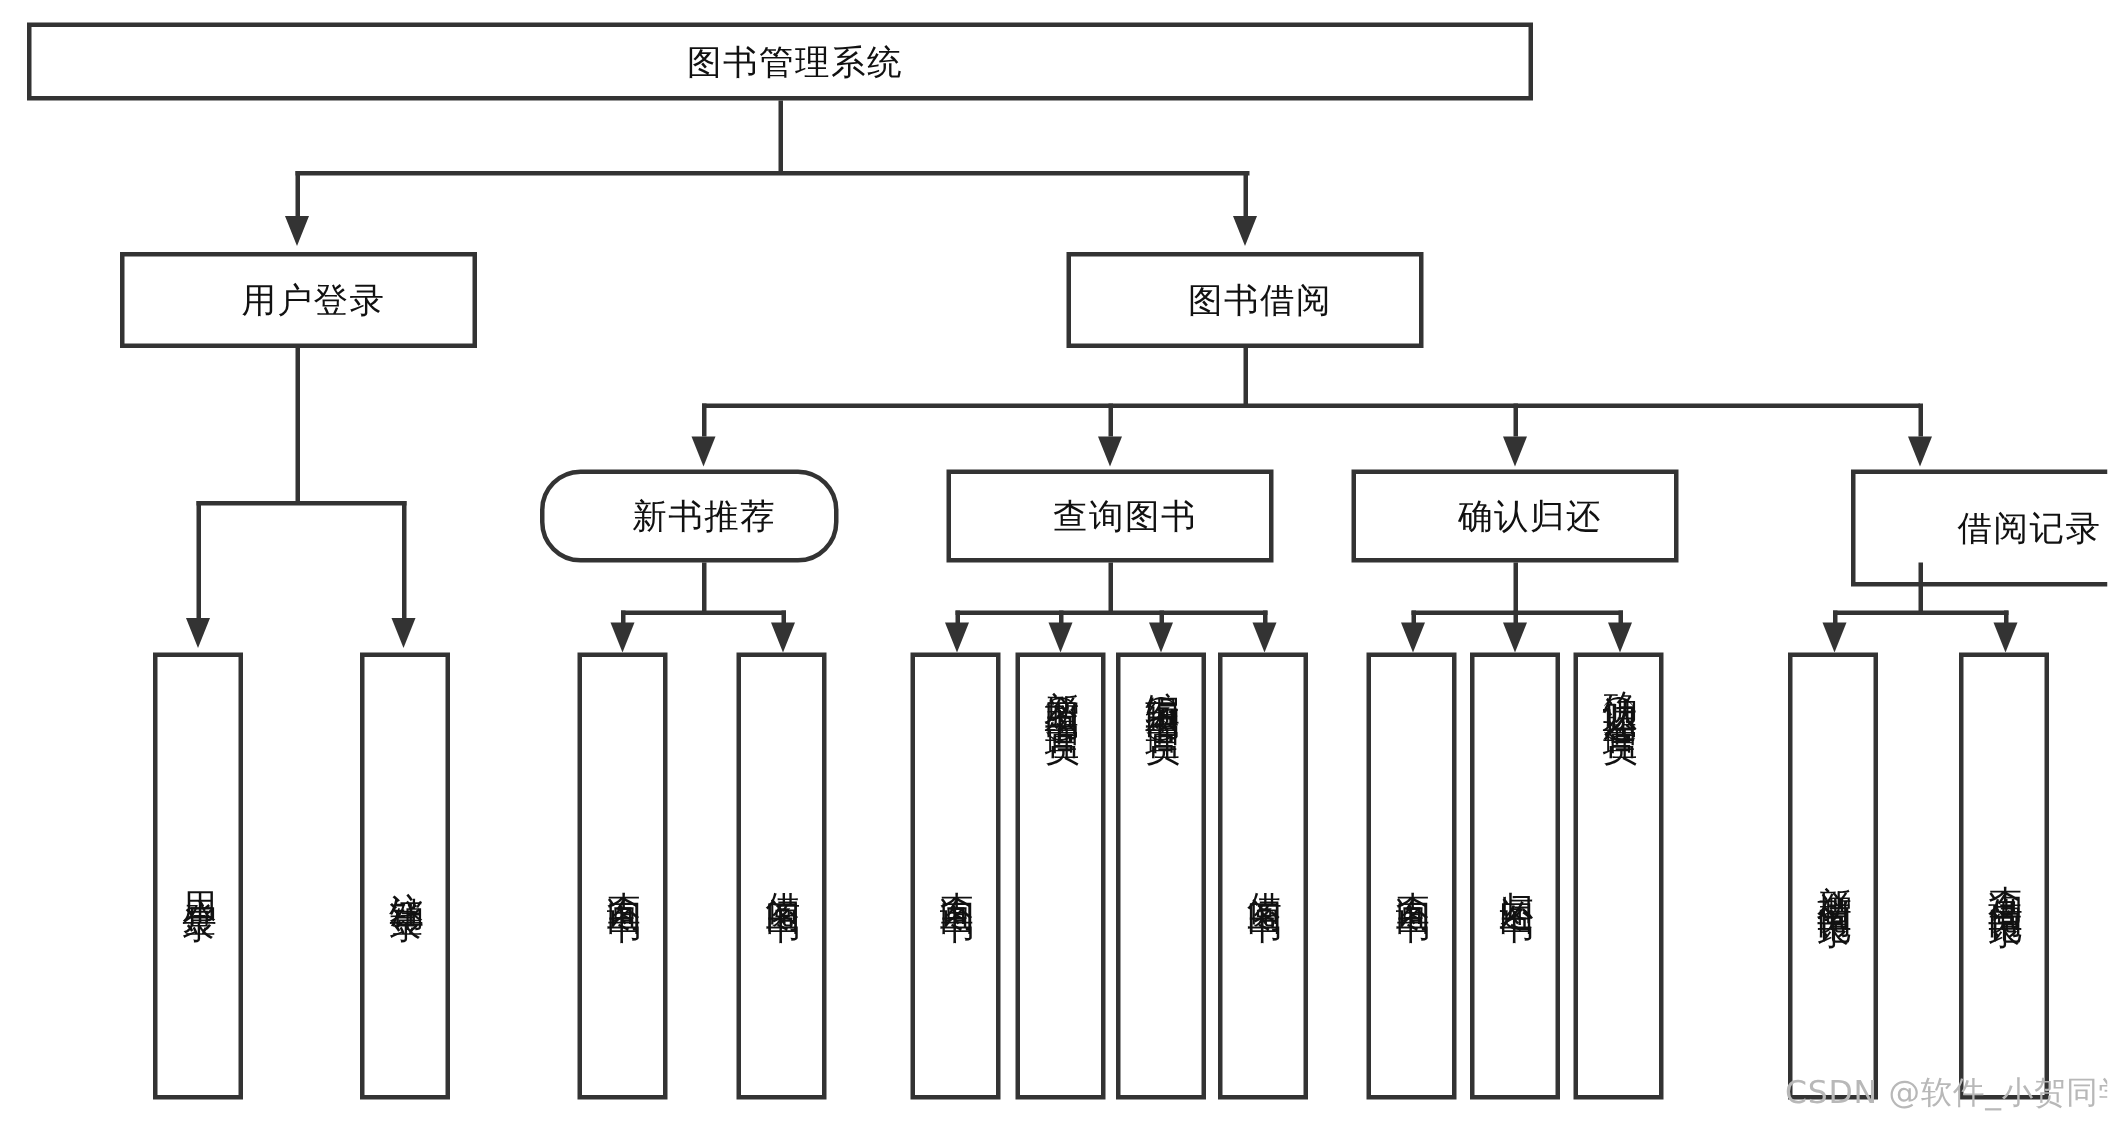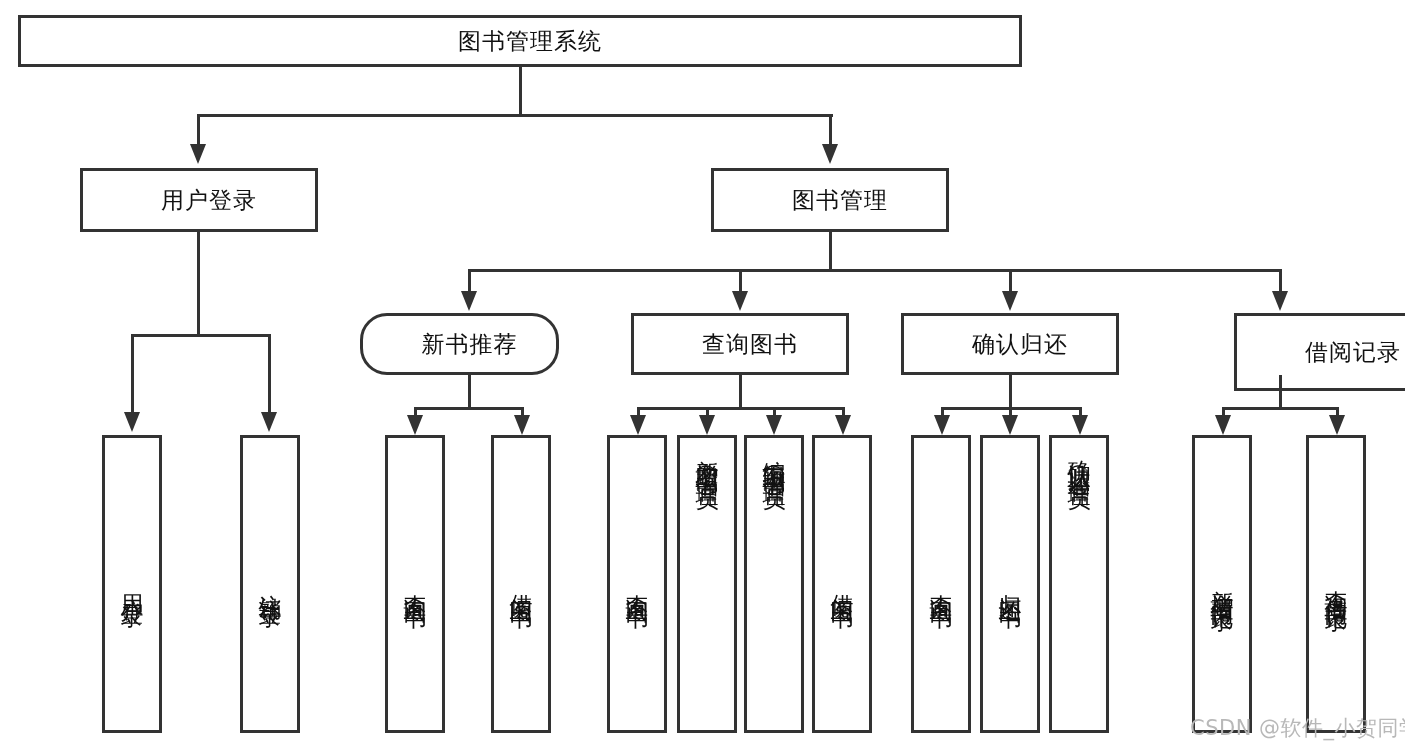--- a/index.html
+++ b/index.html
@@ -86,21 +86,21 @@
 
   <div class="line v" style="left:197px; top:114px; height:30px;"></div>
   <div class="arrow" style="left:190px; top:144px;"></div>
   <div class="line v" style="left:829px; top:114px; height:30px;"></div>
   <div class="arrow" style="left:822px; top:144px;"></div>
 
   <div class="node h-node" style="left:80px; top:168px; width:238px; height:64px;">
     <span>用户登录</span>
   </div>
   <div class="node h-node" style="left:711px; top:168px; width:238px; height:64px;">
-    <span>图书管理</span>
+    <span>图书借阅</span>
   </div>
 
   <div class="line v" style="left:197px; top:232px; height:104px;"></div>
   <div class="line h" style="left:131px; top:334px; width:140px;"></div>
   <div class="line v" style="left:131px; top:334px; height:78px;"></div>
   <div class="arrow" style="left:124px; top:412px;"></div>
   <div class="line v" style="left:268px; top:334px; height:78px;"></div>
   <div class="arrow" style="left:261px; top:412px;"></div>
 
   <div class="line v" style="left:829px; top:232px; height:39px;"></div>

